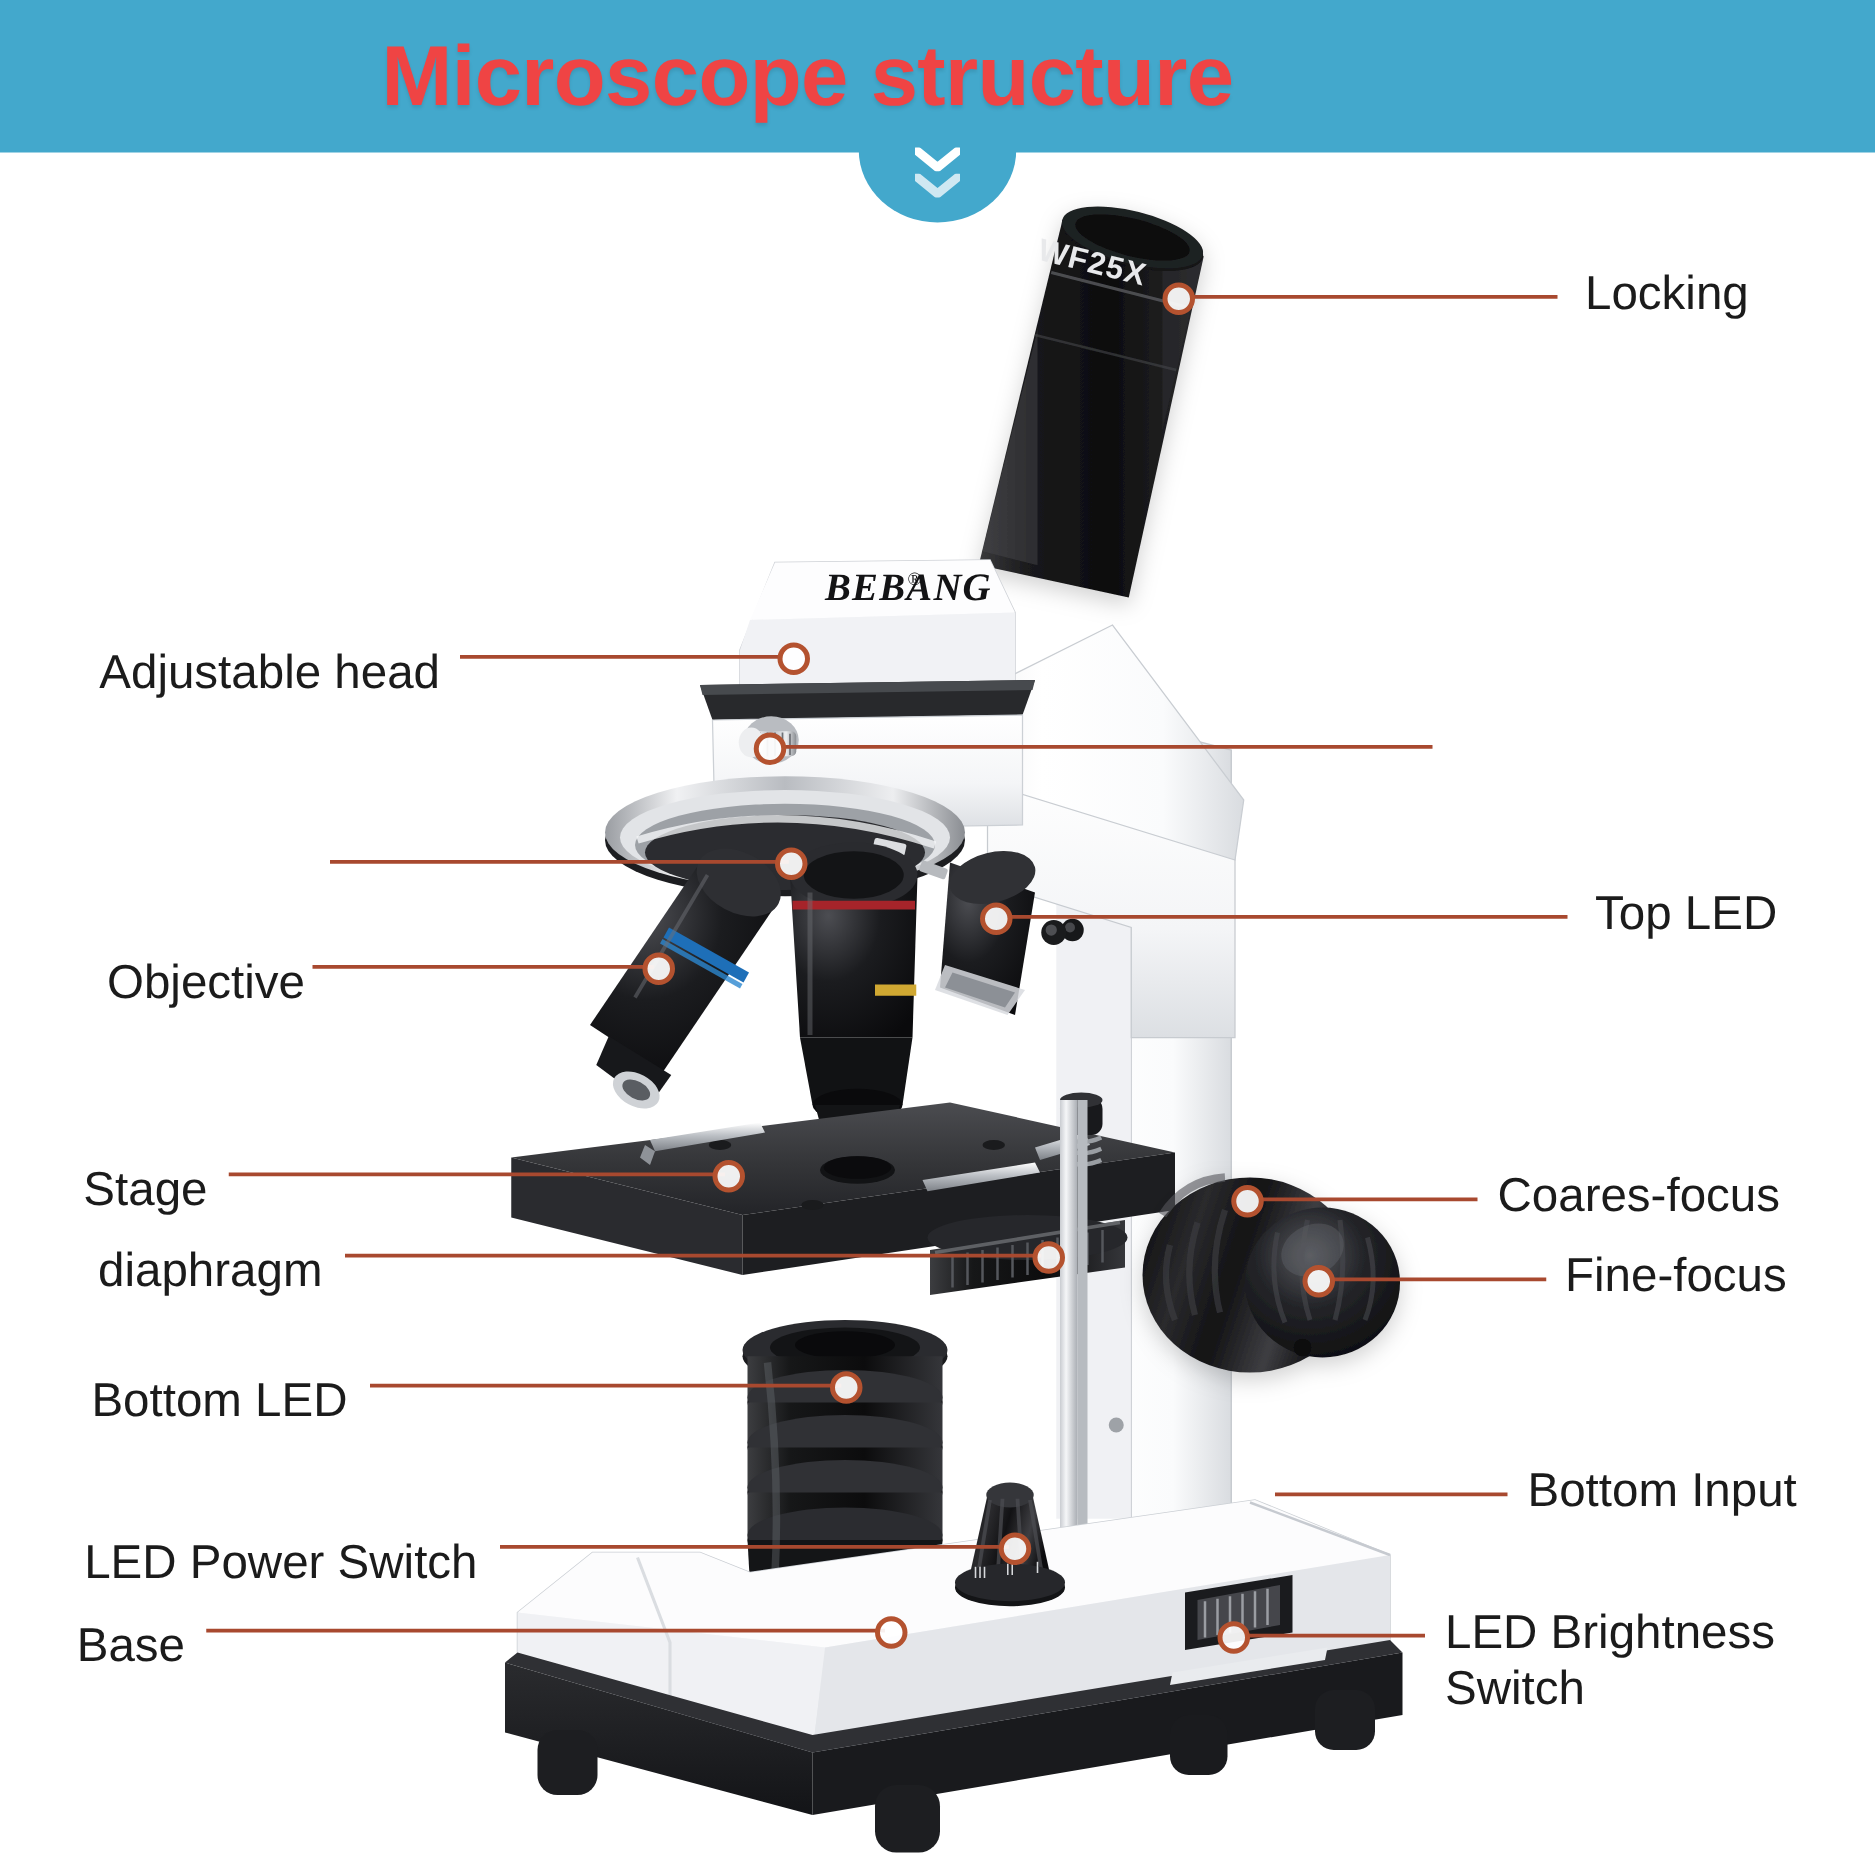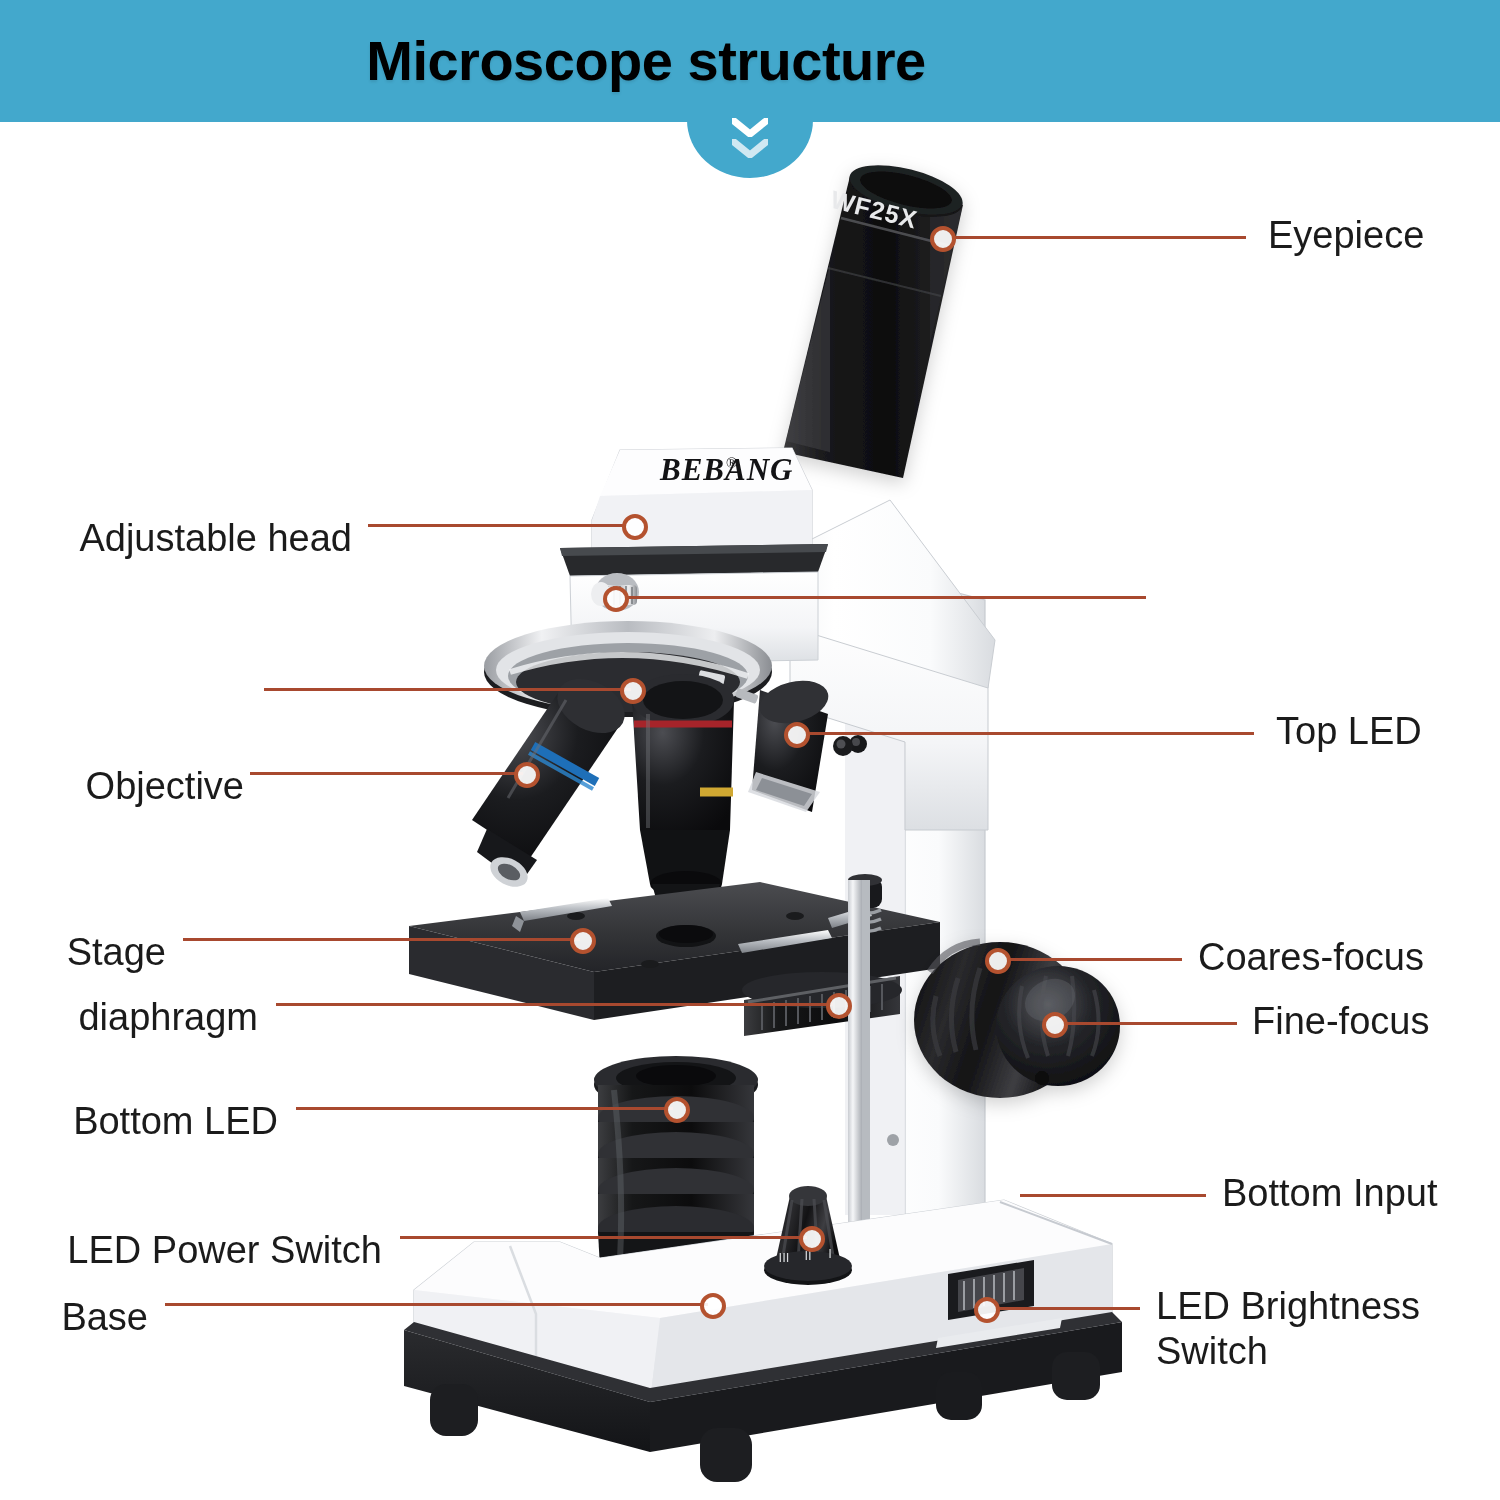--- a/index.html
+++ b/index.html
@@ -26,22 +26,22 @@
     background: #43A8CC;
   }
   #header-title {
     position: absolute;
     left: 0; top: 0;
     width: 1292px;
     height: 122px;
     display: flex;
     align-items: center;
     justify-content: center;
-    color: #000000;
-    font-size: 56px;
+    color: #ef4444;
+    font-size: 68px;
     font-weight: bold;
     letter-spacing: -0.5px;
     line-height: 1;
     white-space: nowrap;
     text-shadow: 0 2px 3px rgba(0,0,0,0.10);
   }
   #header-tab {
     position: absolute;
     left: 687px;
     top: 108px;
@@ -497,21 +497,21 @@
   <div class="marker" style="left:974px;  top:1297px;"></div>
   <div class="marker" style="left:622px;  top:514px;"></div>
   <div class="marker" style="left:620px;  top:678px;"></div>
   <div class="marker" style="left:514px;  top:762px;"></div>
   <div class="marker" style="left:570px;  top:928px;"></div>
   <div class="marker" style="left:826px;  top:993px;"></div>
   <div class="marker" style="left:664px;  top:1097px;"></div>
   <div class="marker" style="left:799px; top:1226px;"></div>
   <div class="marker" style="left:700px;  top:1293px;"></div>
 
-  <div class="lbl r" style="left:1268px; top:213px;">Eyepiece</div>
+  <div class="lbl r" style="left:1268px; top:213px;">Locking</div>
   <div class="lbl r" style="left:1276px; top:709px;">Top LED</div>
   <div class="lbl r" style="left:1198px; top:935px;">Coares-focus</div>
   <div class="lbl r" style="left:1252px; top:999px;">Fine-focus</div>
   <div class="lbl r" style="left:1222px; top:1171px;">Bottom Input</div>
   <div class="lbl r ralign" style="left:1156px; top:1284px; width:302px;">LED Brightness
 Switch</div>
 
   <div class="lbl l" style="left:0px; top:501px; width:352px;">Adjustable head</div>
   <div class="lbl l" style="left:12px; top:749px; width:232px;">Objective</div>
   <div class="lbl l" style="left:0px; top:915px; width:166px;">Stage</div>

